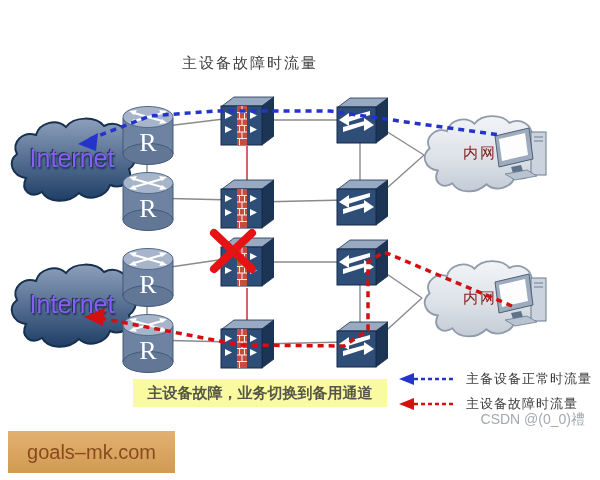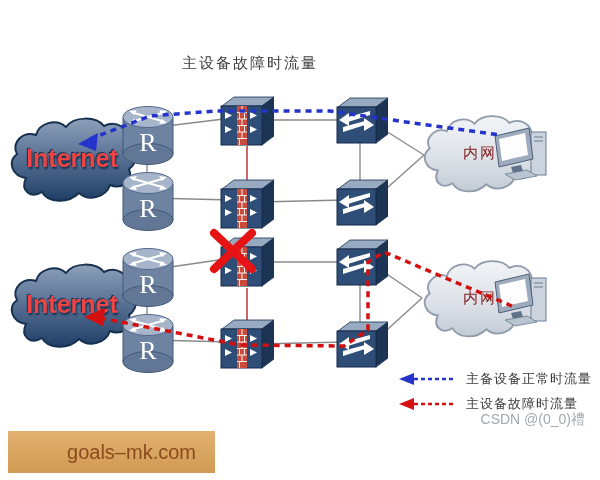--- a/index.html
+++ b/index.html
@@ -4,32 +4,32 @@
 <style>
   html,body{margin:0;padding:0;background:#fff;}
   #canvas{position:relative;width:600px;height:480px;background:#ffffff;overflow:hidden;
           font-family:"Liberation Sans","DejaVu Sans",sans-serif;}
   .layer{position:absolute;left:0;top:0;width:600px;height:480px;pointer-events:none;}
   .dev{position:absolute;}
   .abs{position:absolute;}
   #title{left:100px;top:54px;width:300px;text-align:center;font-size:15px;letter-spacing:2px;
          color:#3d3d3d;font-family:"Liberation Serif","DejaVu Serif",serif;}
   .cloud-label{position:absolute;left:0;width:100%;text-align:center;}
-  .internet-label{top:32px;font-size:25px;font-weight:bold;color:#ef4444;
+  .internet-label{top:32px;font-size:25px;font-weight:normal;color:#8b5cf6;
                   text-shadow:1px 2px 2px #16304f,-1px -1px 1px #16304f;}
   .intranet-label{top:34px;font-size:15px;color:#7f1d1d;letter-spacing:2px;}
   #note-banner{left:133px;top:379px;width:254px;height:28px;line-height:28px;text-align:center;
                background:#fafaa0;font-size:15px;font-weight:bold;color:#55554a;}
   .legend-row{position:absolute;display:flex;align-items:center;gap:10px;height:16px;}
   #legend-normal-row{left:398px;top:371px;}
   #legend-failure-row{left:398px;top:396px;}
   .legend-text{font-size:13px;color:#3a3a3a;letter-spacing:1px;white-space:nowrap;}
   #watermark{left:380px;top:411px;width:205px;text-align:right;font-size:14px;color:#a3a9b0;}
   #footer-badge{left:8px;top:431px;width:167px;height:42px;line-height:42px;text-align:center;
-                background:linear-gradient(#e2b171,#d09a52);font-size:20px;color:#8a4a1c;padding-left:40px;}
+                background:linear-gradient(#e2b171,#d09a52);font-size:20px;color:#8a4a1c;}
   svg{display:block;}
 </style>
 </head>
 <body>
 
 <div id="canvas">
 
   <div id="title" class="abs">主设备故障时流量</div>
 
   <svg class="layer">
@@ -349,20 +349,21 @@
     <polyline points="90,139 150,116 215,111 330,111 420,124 500,135" fill="none" stroke="#2433cb" stroke-width="3.5" stroke-dasharray="6 5"></polyline>
     <polygon points="78,144 98,133 96,151" fill="#2433cb"></polygon>
     <polyline points="512,306 384,252 368,262 368,330 344,346 240,345 152,328 100,318" fill="none" stroke="#d40f0f" stroke-width="3.5" stroke-dasharray="6 5"></polyline>
     <polygon points="84,317 105,308 103,326" fill="#d40f0f"></polygon>
     <g stroke="#e51313" stroke-width="8" stroke-linecap="round">
       <line x1="214" y1="233" x2="252" y2="269"></line>
       <line x1="252" y1="233" x2="214" y2="269"></line>
     </g>
   </svg>
 
+  <div id="note-banner" class="abs">主设备故障，业务切换到备用通道</div>
 
   <div id="legend-failure-row" class="legend-row">
     <svg width="58" height="14" viewBox="0 0 58 14">
       <polygon points="1,7 16,1 16,13" fill="#d40f0f"></polygon>
       <line x1="16" y1="7" x2="57" y2="7" stroke="#d40f0f" stroke-width="2.6" stroke-dasharray="4 3"></line>
     </svg>
     <span class="legend-text">主设备故障时流量</span>
   </div>
 
   <div id="legend-normal-row" class="legend-row">

